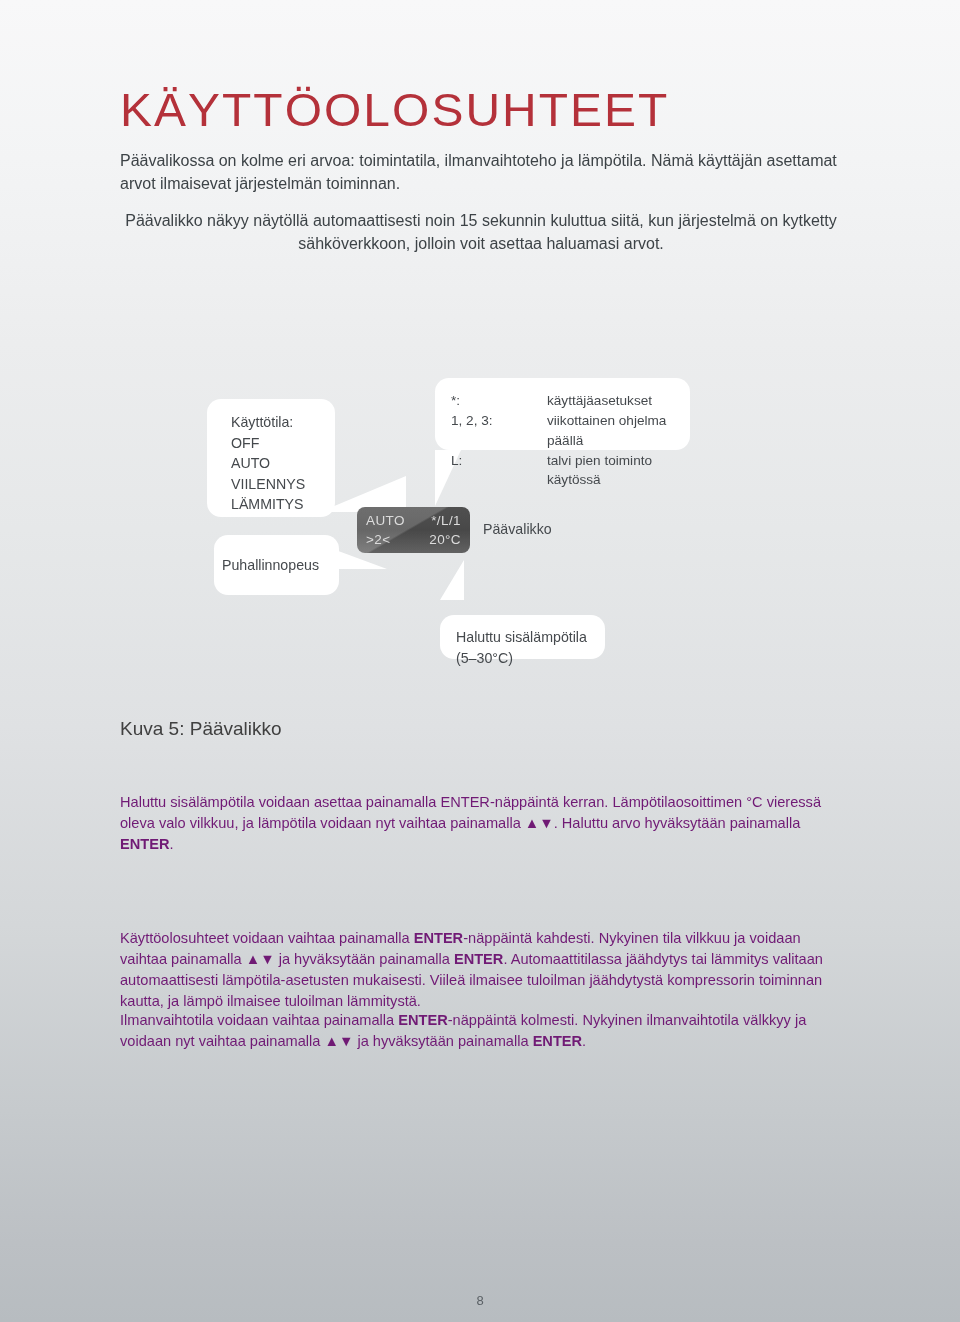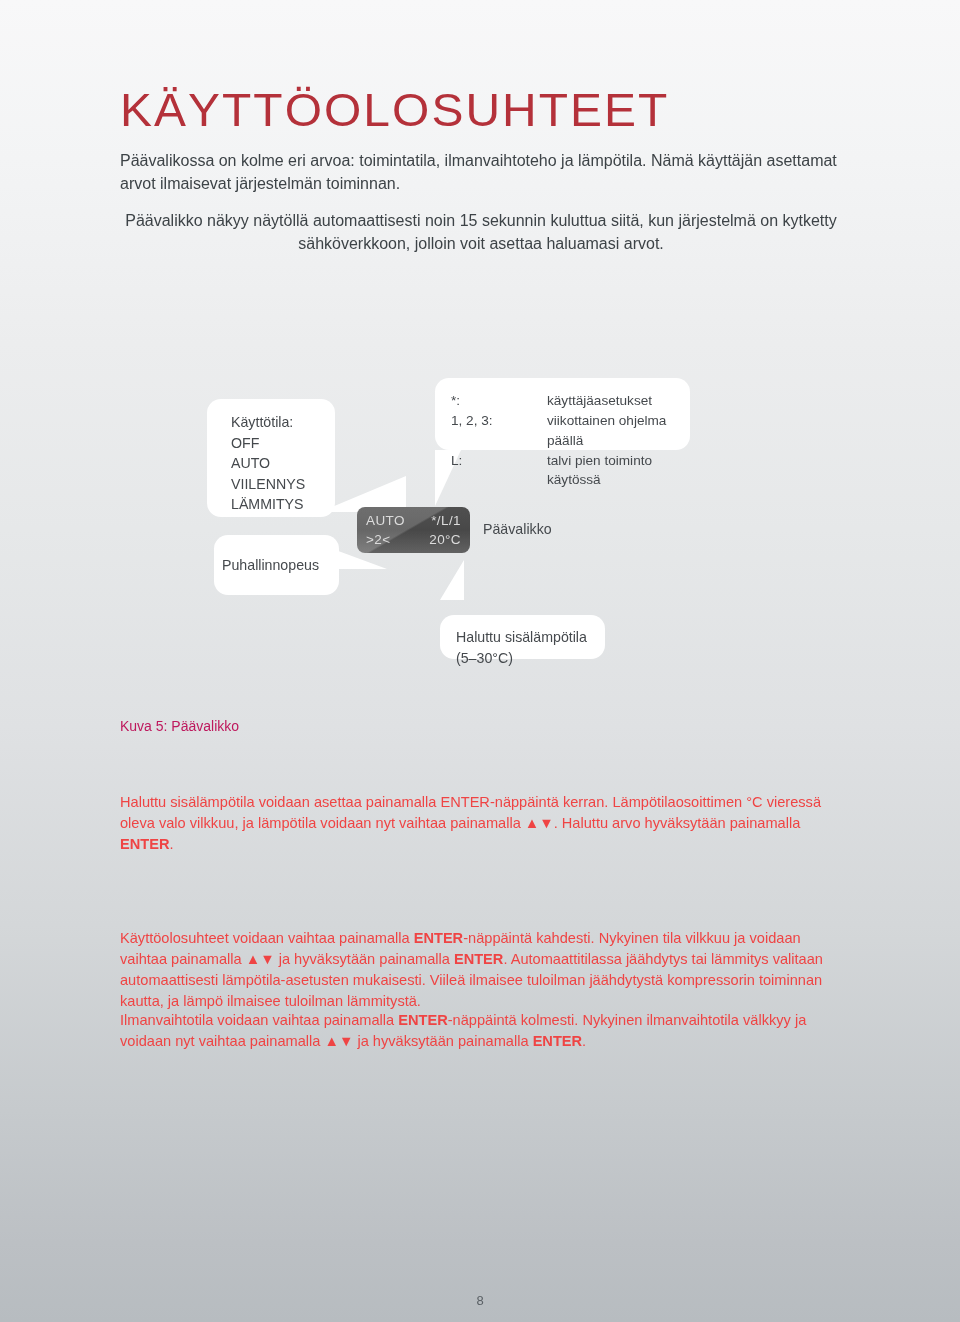--- a/index.html
+++ b/index.html
@@ -196,32 +196,32 @@
     font-size: 14.2px;
     color: #45494d;
     text-align: right;
   }
 
   
   .fig-caption {
     position: absolute;
     left: 120px;
     top: 718px;
-    font-size: 14px;
-    color: #be185d;
+    font-size: 19px;
+    color: #404040;
   }
 
   
   .body-p {
     position: absolute;
     left: 120px;
     width: 726px;
     font-size: 14.6px;
     line-height: 1.43;
-    color: #ef4444;
+    color: #701a75;
   }
   .body-p b { font-weight: bold; }
   .arrows { letter-spacing: 0px; }
 
   #para-1 { top: 792px; }
   #para-2 { top: 850px; }
   #para-3 { top: 928px; }
   #para-4 { top: 985px; margin-top: 25px; }
 
   

